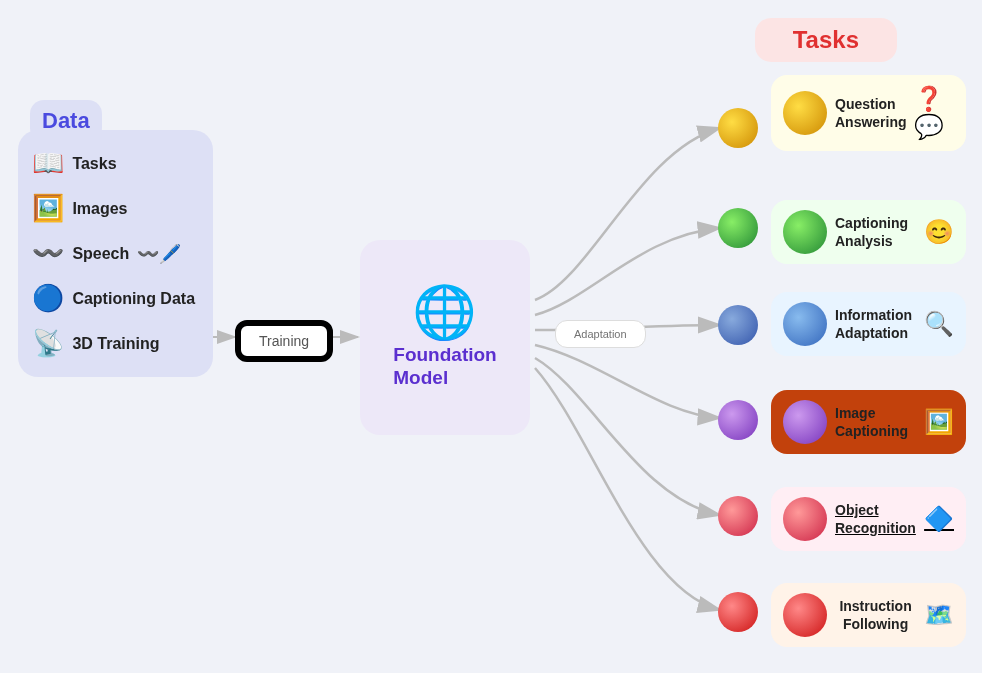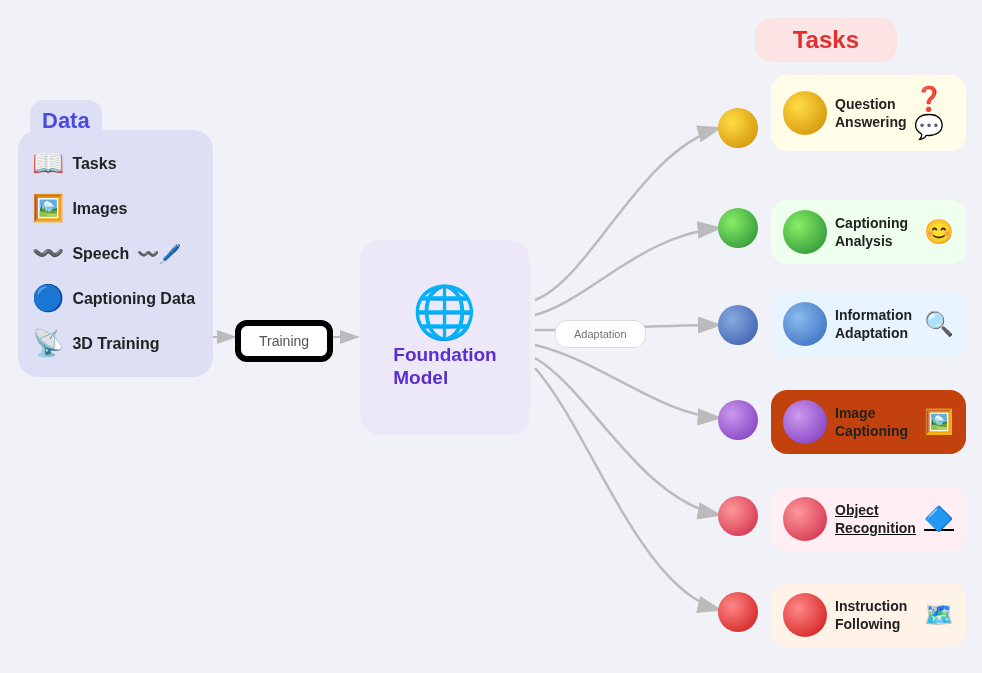--- a/index.html
+++ b/index.html
@@ -241,21 +241,21 @@
   <span class="task-label">Image Captioning</span>
   <span class="task-icon">🖼️</span>
 </div>
 
 <div class="task-card" style="top: 487px; background: #ffeef4; text-decoration: underline;">
   <div class="sphere" style="background: radial-gradient(circle at 35% 35%, #ff9999, #cc2244);"></div>
   <span class="task-label">Object Recognition</span>
   <span class="task-icon">🔷</span>
 </div>
 
-<div class="task-card" style="top: 583px; background: #fff3e8;">
+<div class="task-card" style="top: 583px; background: #fff3e8; text-align: center;">
   <div class="sphere" style="background: radial-gradient(circle at 35% 35%, #ff8888, #cc1111);"></div>
   <span class="task-label">Instruction Following</span>
   <span class="task-icon">🗺️</span>
 </div>
 
 <div style="position:absolute; left:718px; top:108px; width:40px; height:40px; border-radius:50%; background: radial-gradient(circle at 35% 35%, #ffdd44, #cc8800);"></div>
 <div style="position:absolute; left:718px; top:208px; width:40px; height:40px; border-radius:50%; background: radial-gradient(circle at 35% 35%, #88ee66, #228833);"></div>
 <div style="position:absolute; left:718px; top:305px; width:40px; height:40px; border-radius:50%; background: radial-gradient(circle at 35% 35%, #88aadd, #3355aa);"></div>
 <div style="position:absolute; left:718px; top:400px; width:40px; height:40px; border-radius:50%; background: radial-gradient(circle at 35% 35%, #cc99ee, #7733bb);"></div>
 <div style="position:absolute; left:718px; top:496px; width:40px; height:40px; border-radius:50%; background: radial-gradient(circle at 35% 35%, #ff9999, #cc2244);"></div>

